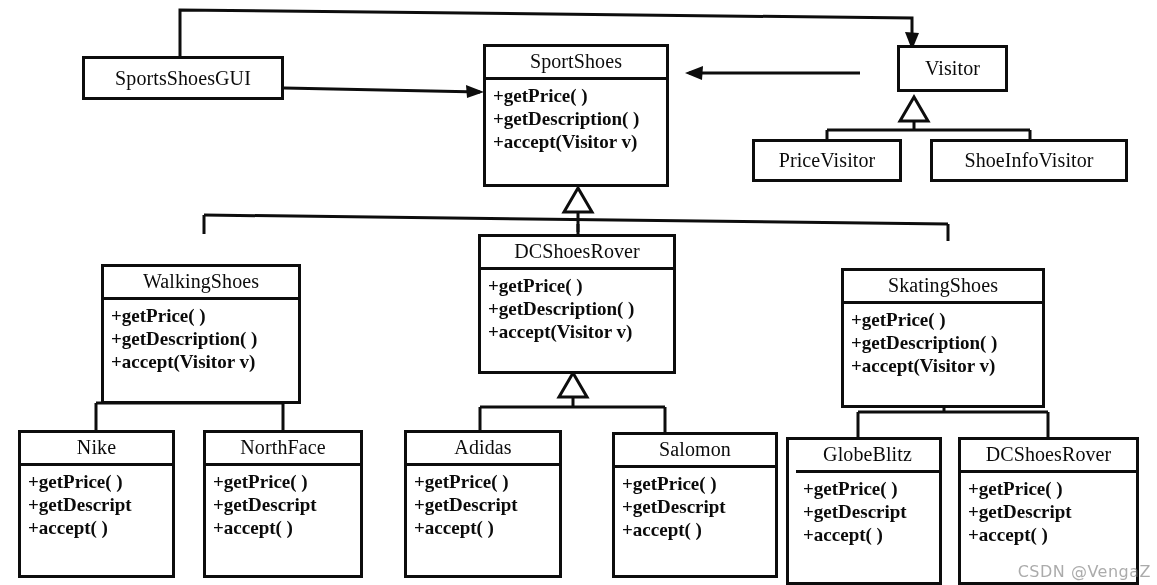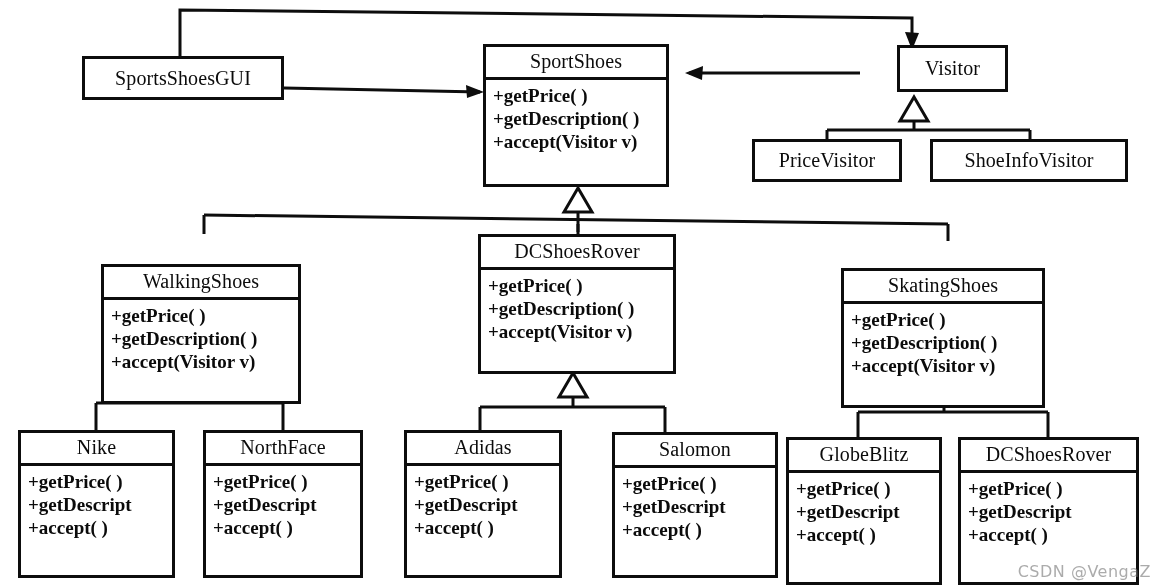--- a/index.html
+++ b/index.html
@@ -217,21 +217,21 @@
 
   <div class="uml-box has-members" style="left:612px; top:432px; width:166px; height:146px;">
     <div class="uml-title">Salomon</div>
     <div class="uml-members">
       <div>+getPrice( )</div>
       <div>+getDescript</div>
       <div>+accept( )</div>
     </div>
   </div>
 
-  <div class="uml-box has-members" style="left:786px; top:437px; width:156px; height:148px;">
+  <div class="uml-box has-members" style="left:786px; top:437px; width:156px; height:148px;padding-left:7px;">
     <div class="uml-title">GlobeBlitz</div>
     <div class="uml-members">
       <div>+getPrice( )</div>
       <div>+getDescript</div>
       <div>+accept( )</div>
     </div>
   </div>
 
   <div class="uml-box has-members" style="left:958px; top:437px; width:181px; height:148px;">
     <div class="uml-title">DCShoesRover</div>

